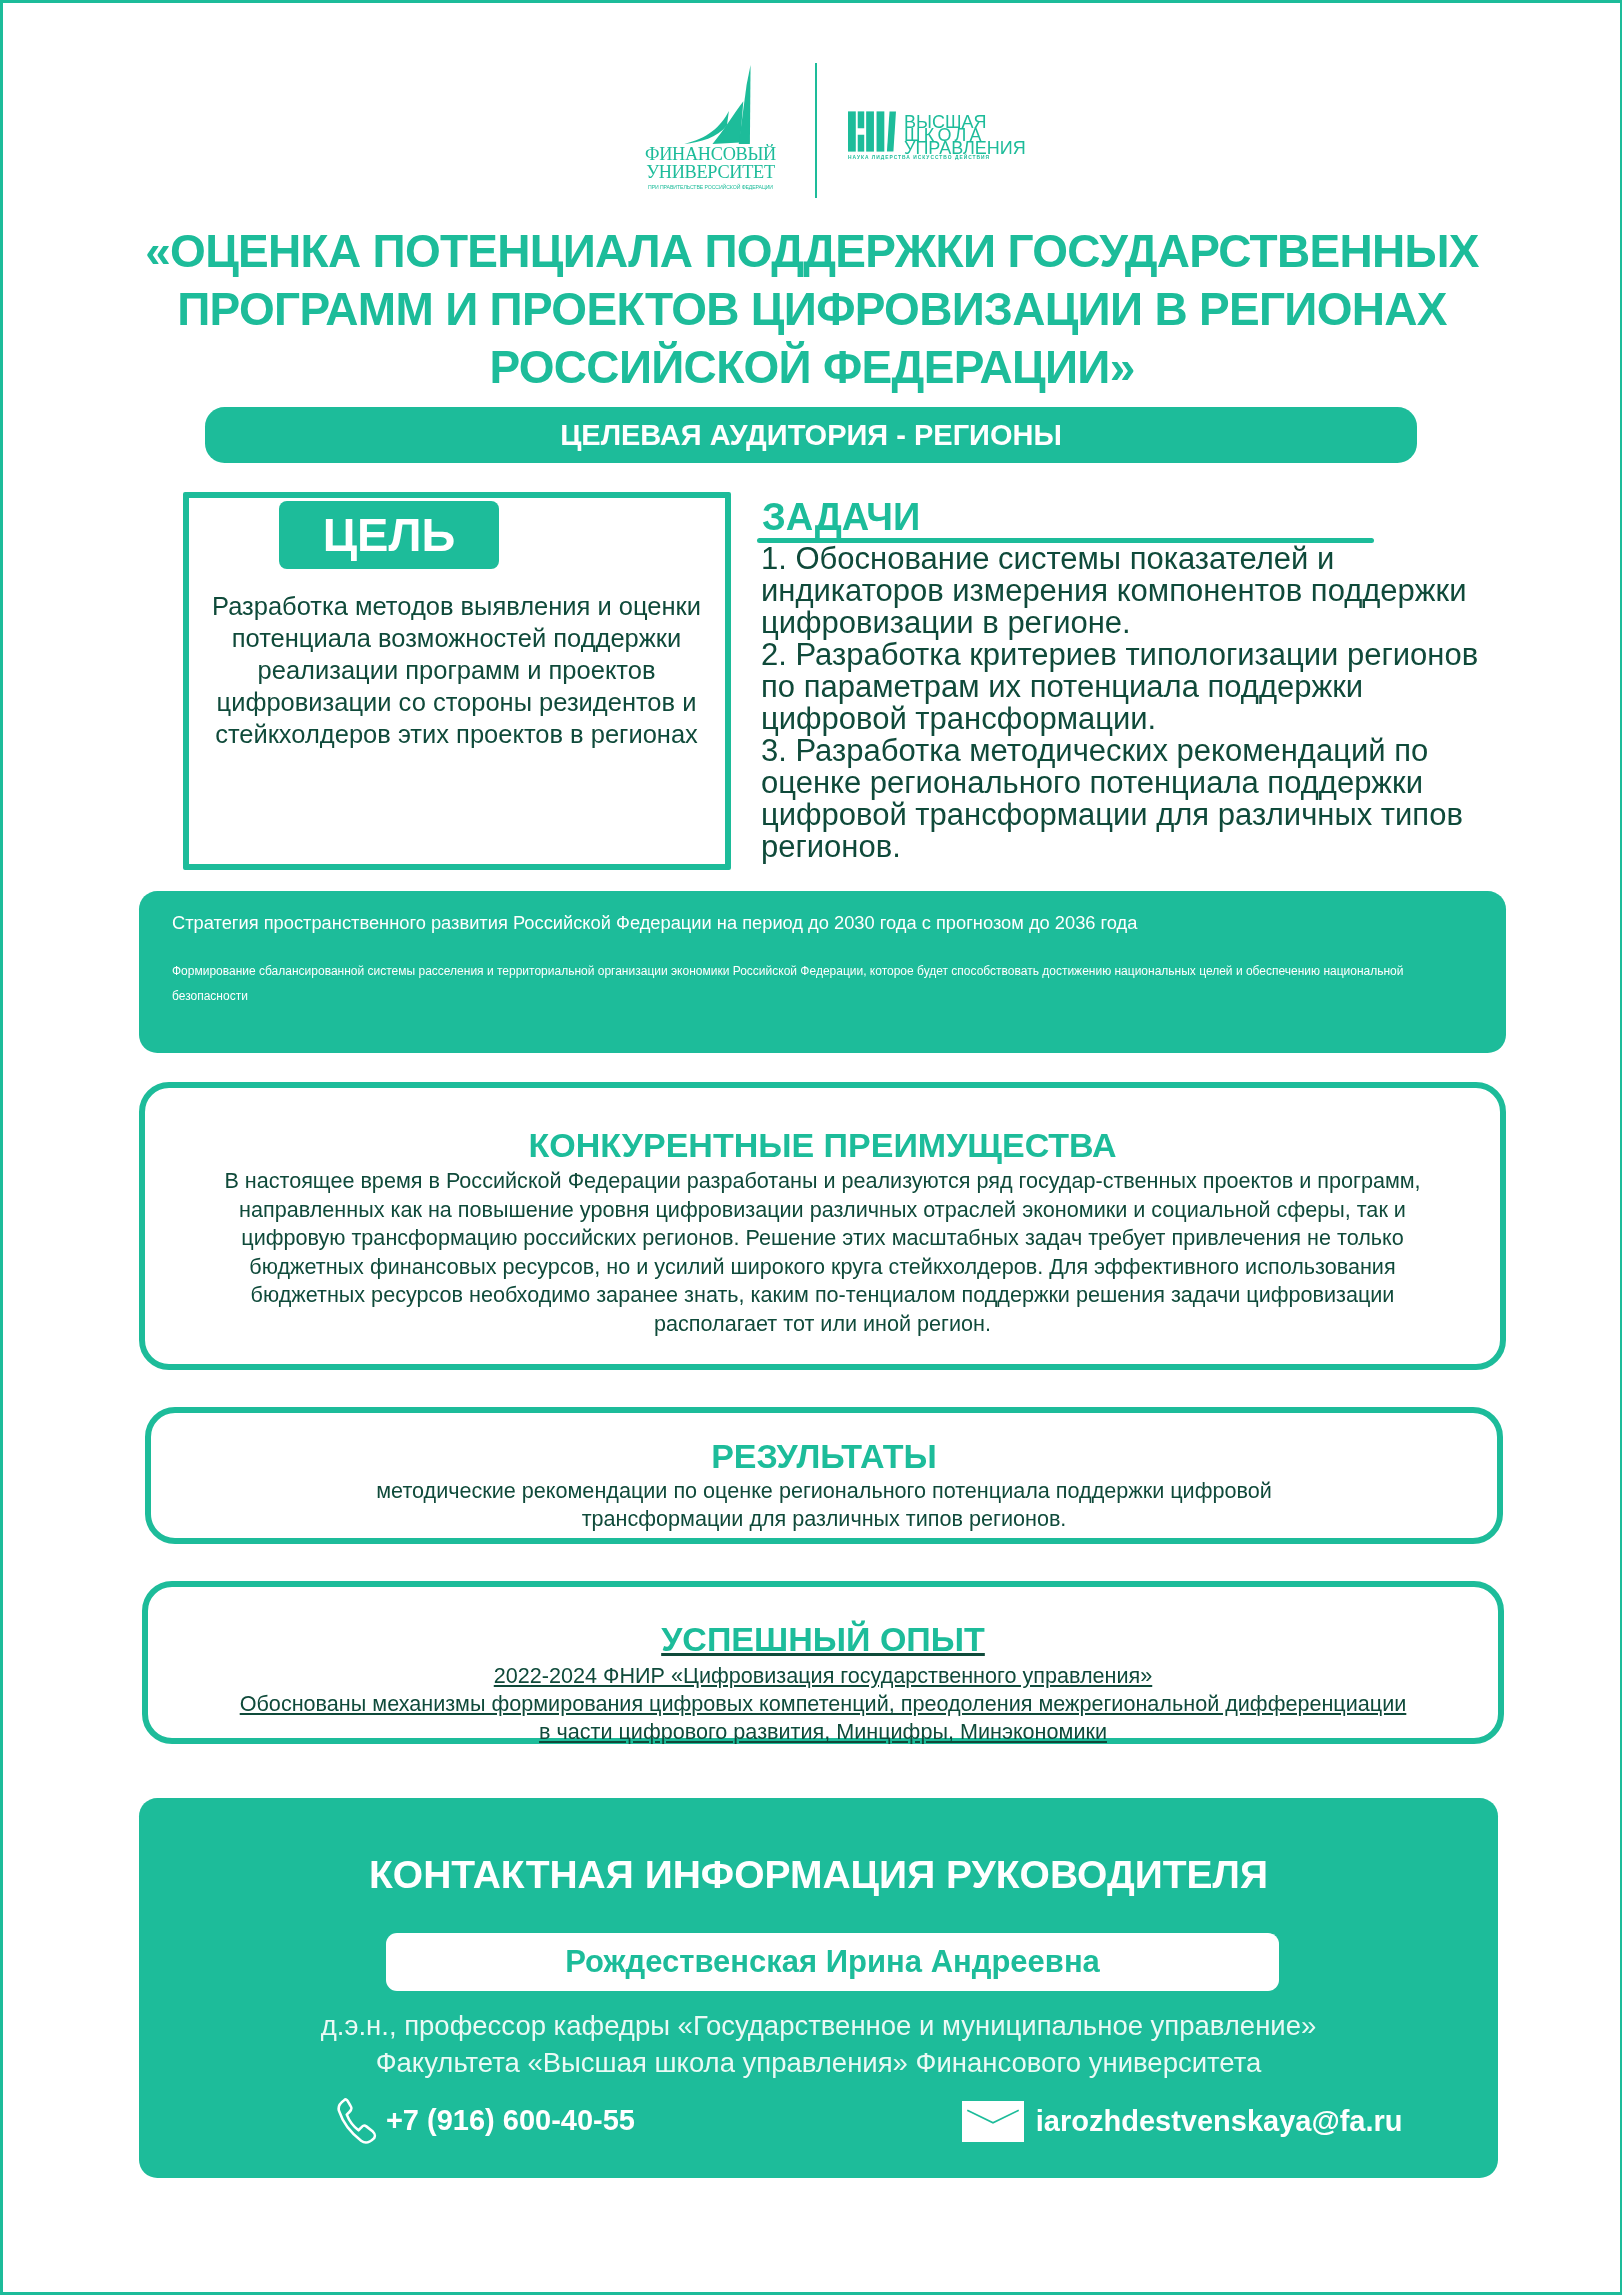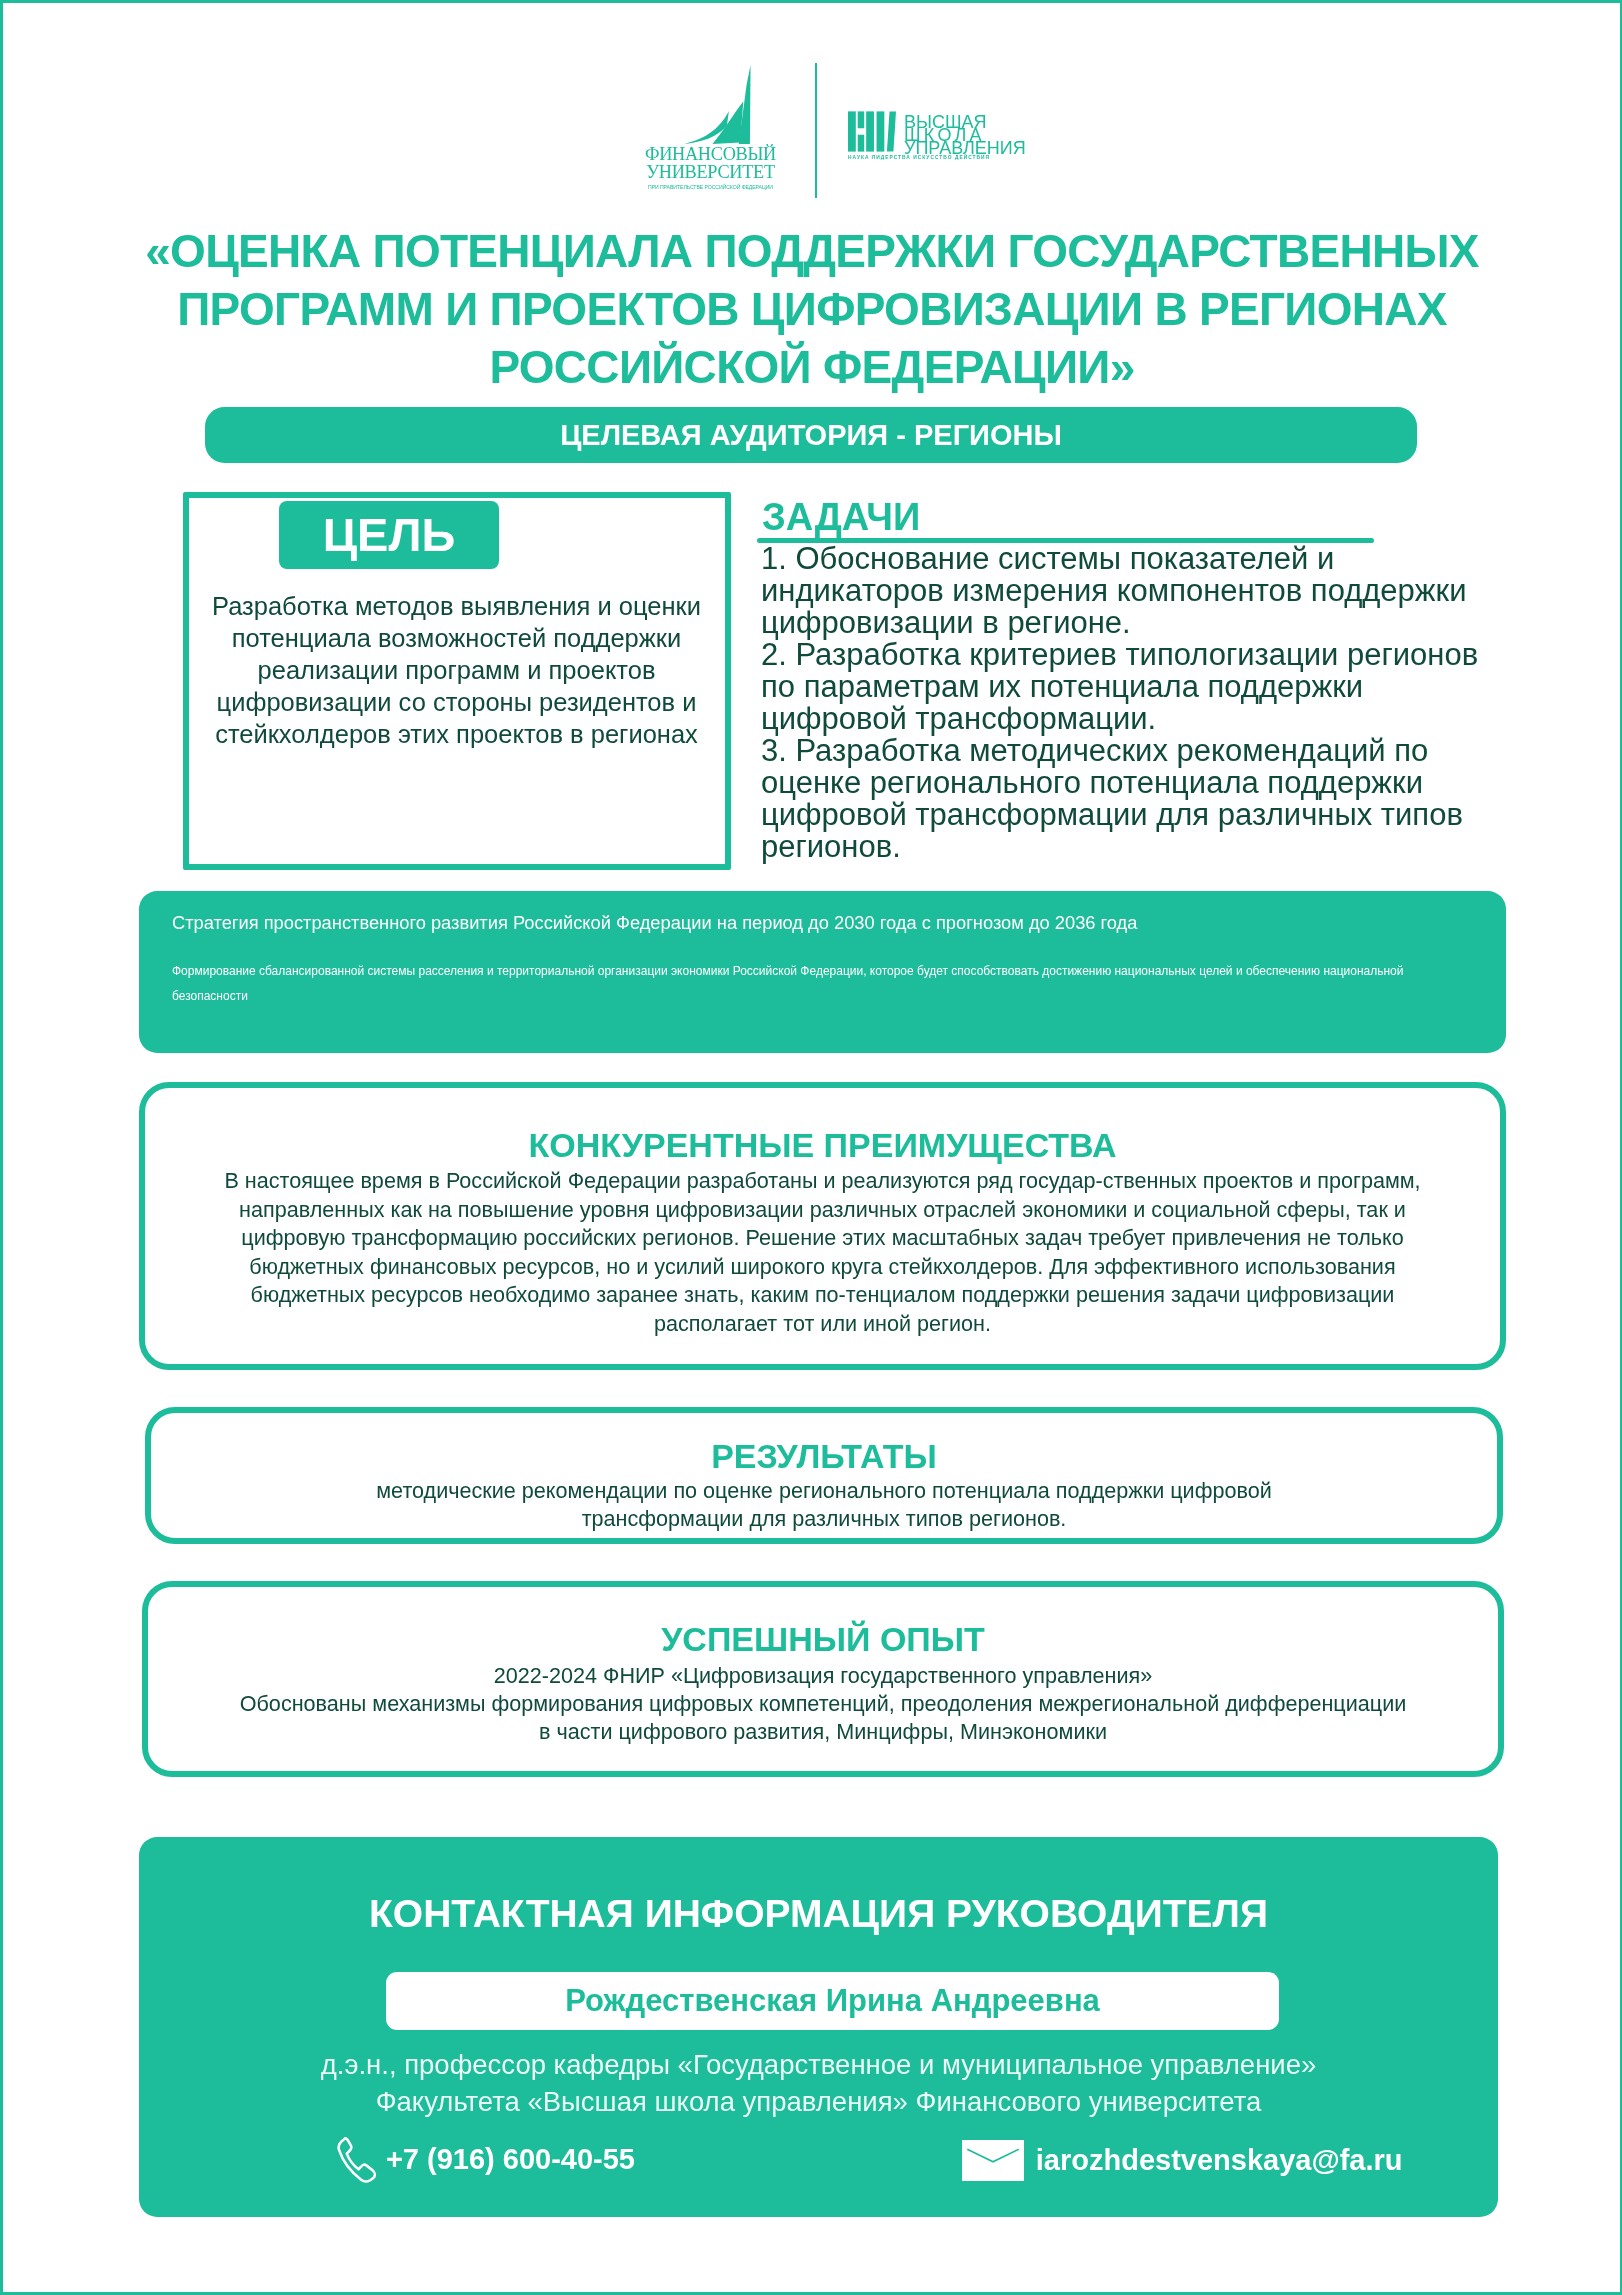--- a/index.html
+++ b/index.html
@@ -97,27 +97,27 @@
       border: 6.5px solid #1dbc9a; border-radius: 30px; background: #fff; text-align: center;
     }
     .card-title { color: #1dbc9a; font-weight: 700; font-size: 34px; line-height: 41px; margin-top: 16px; }
     .card-text { color: #0f4a3a; font-size: 21.6px; line-height: 28px; }
 
     .adv-box { left: 139px; top: 1082px; width: 1367px; height: 288px; padding: 21px 39px 0; }
     .adv-box .card-title { margin-bottom: 1.3px; }
     .adv-box .card-text { font-size: 21.6px; line-height: 28.5px; padding: 0 13px; }
 
     .res-box { left: 145px; top: 1407px; width: 1358px; height: 137px; padding: 6.5px 39px 0; }
-    .exp-box { left: 142px; top: 1581px; width: 1362px; height: 196px; padding: 15.7px 39px 0; }
+    .exp-box { left: 142px; top: 1581px; width: 1362px; height: 163px; padding: 15.7px 39px 0; text-decoration: underline; }
     .exp-box .card-title { margin-bottom: 2.6px; }
 
     
     .contact-box {
       left: 139px; top: 1798px; width: 1359px; height: 380px;
-      background: #1dbc9a; border-radius: 18.3px; color: #fff; text-align: center; margin-top: 39px;
+      background: #1dbc9a; border-radius: 18.3px; color: #fff; text-align: center;
     }
     .contact-title {
       position: absolute; left: 0; top: 52px; width: 100%;
       font-weight: 700; font-size: 39px; line-height: 50px;
     }
     .name-pill {
       position: absolute; left: 247px; top: 135px; width: 893px; height: 58px;
       background: #fff; border-radius: 11px; color: #1dbc9a;
       font-size: 31px; font-weight: 700;
       display: flex; align-items: center; justify-content: center;

